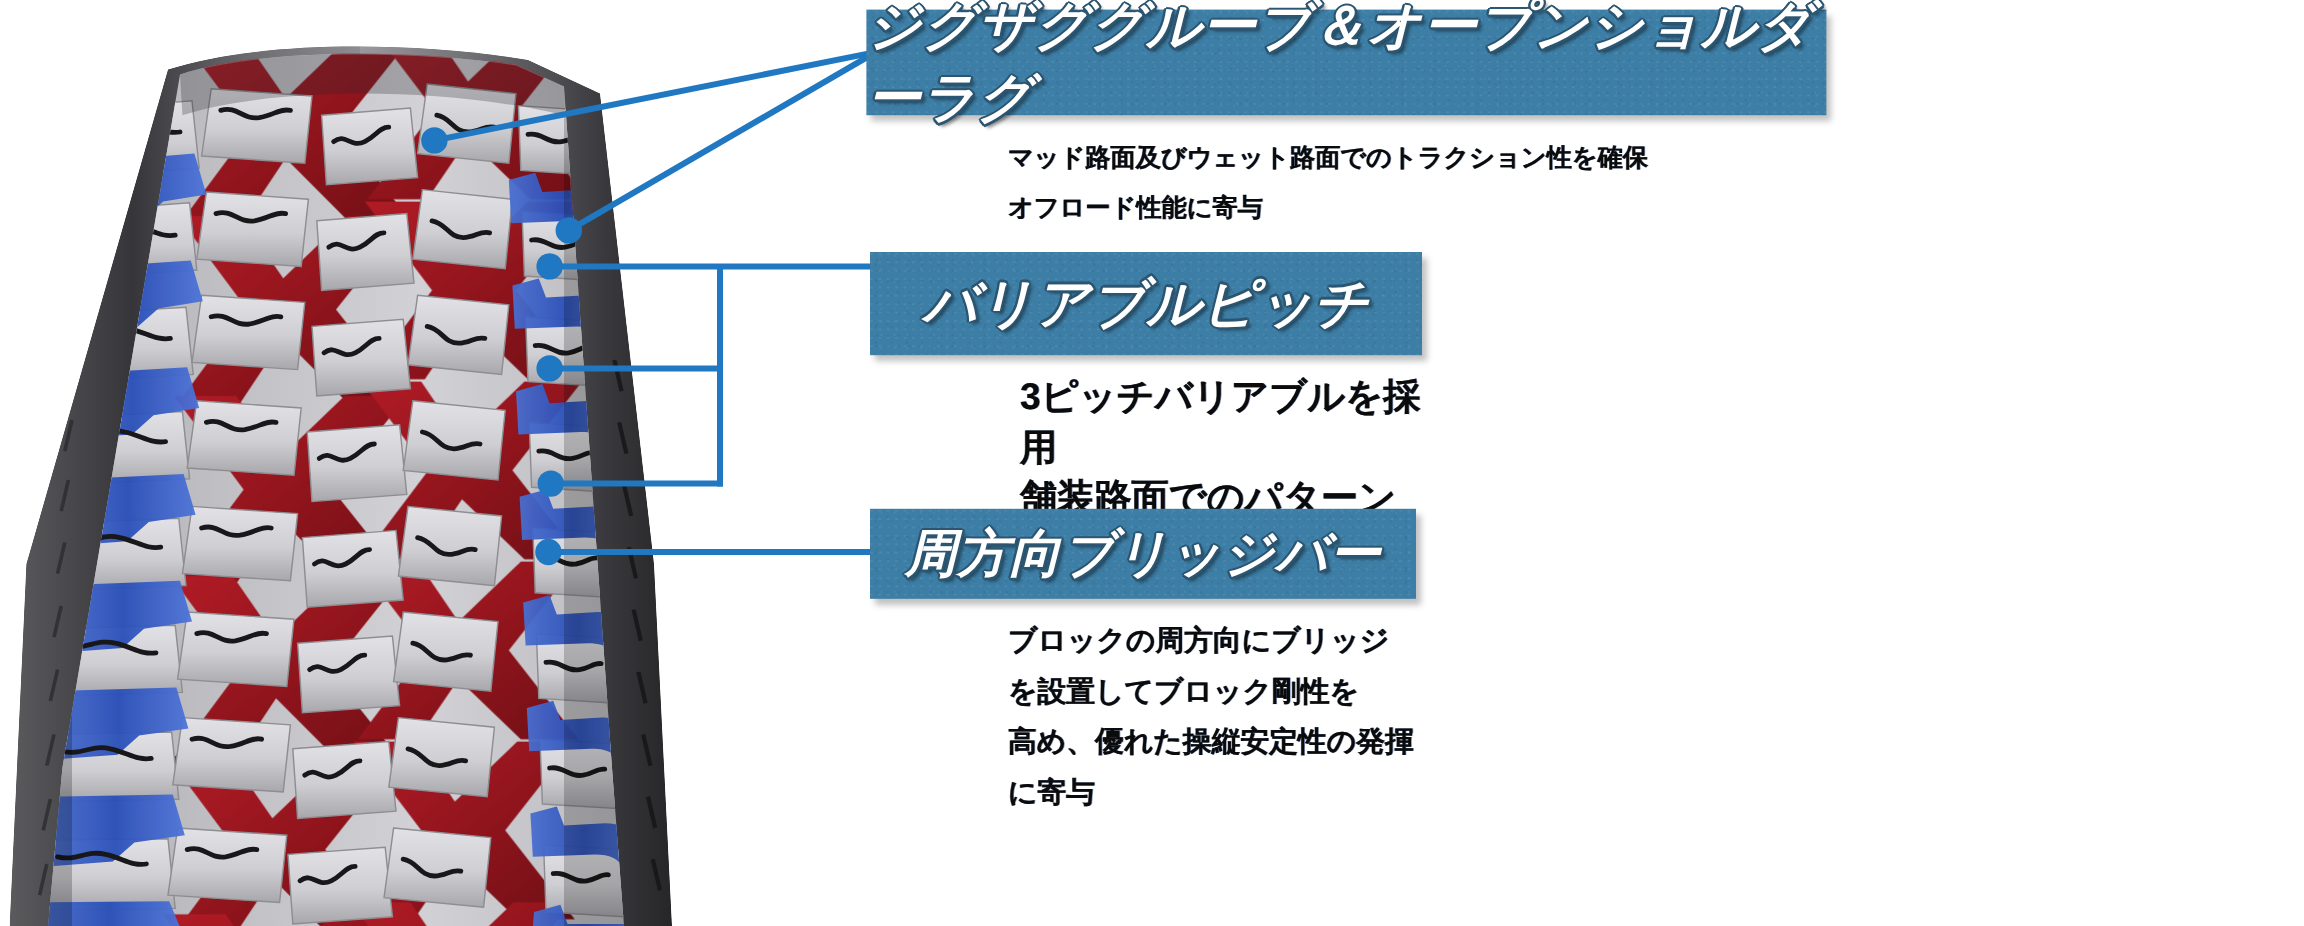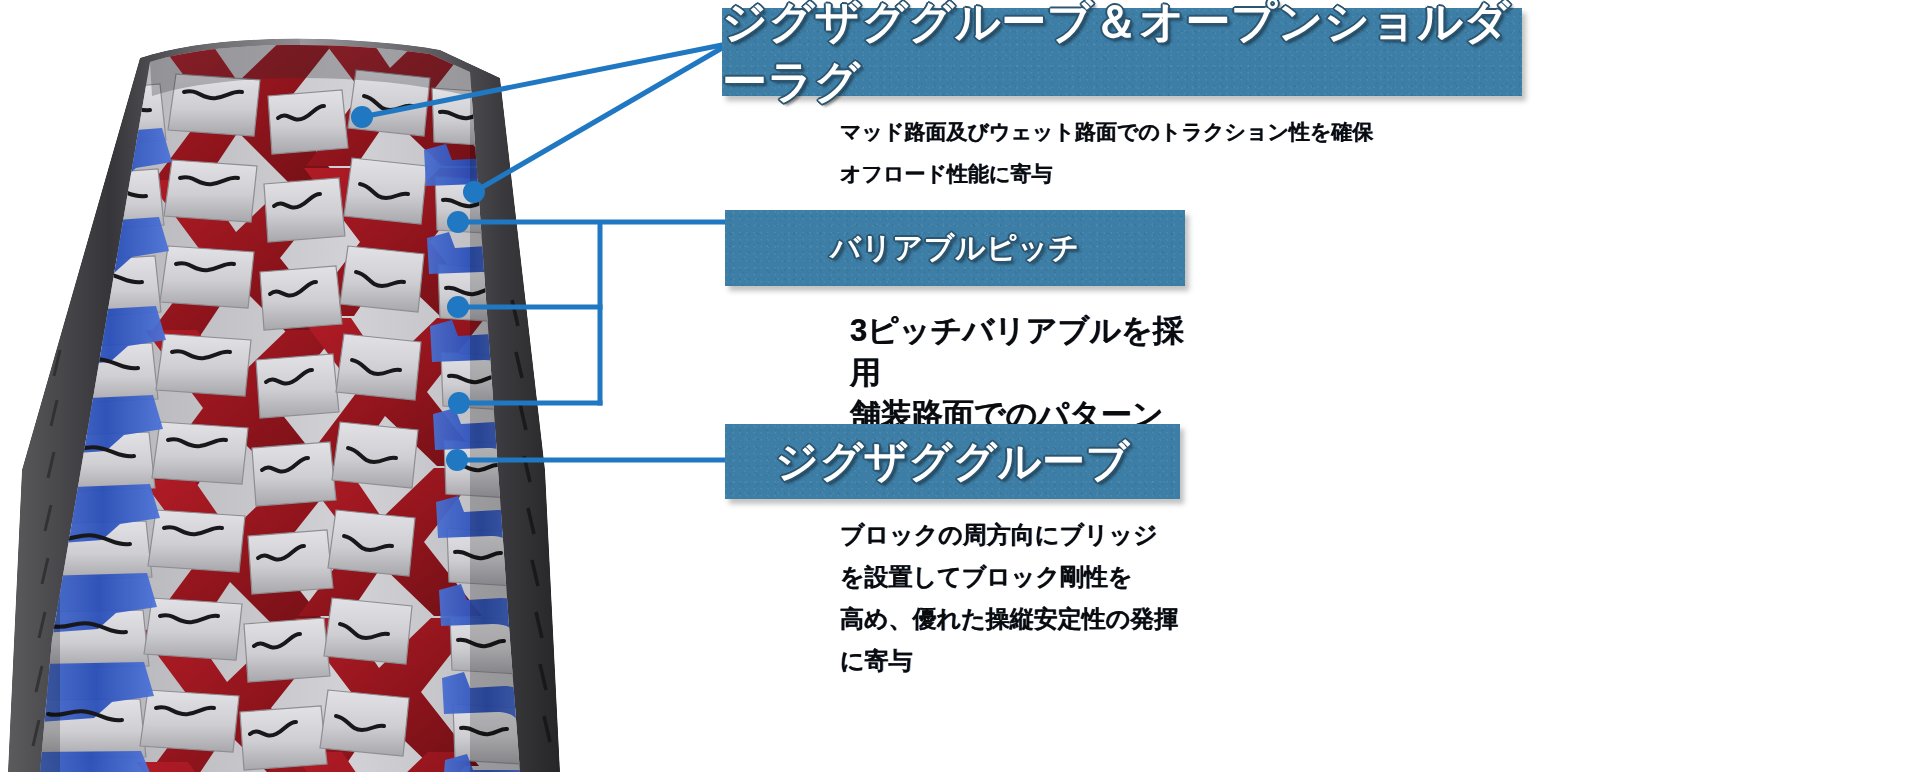--- a/index.html
+++ b/index.html
@@ -32,36 +32,37 @@
     text-shadow:
        2px 0 0 #2b5570, -2px 0 0 #2b5570, 0 2px 0 #2b5570, 0 -2px 0 #2b5570,
        1.4px 1.4px 0 #2b5570, -1.4px 1.4px 0 #2b5570, 1.4px -1.4px 0 #2b5570, -1.4px -1.4px 0 #2b5570,
        3px 3px 3px rgba(0,0,0,0.45);
     background-image:
       radial-gradient(circle at 18% 22%, rgba(255,255,255,0.07) 0 1px, transparent 1px),
       radial-gradient(circle at 62% 70%, rgba(0,0,0,0.07) 0 1px, transparent 1px),
       radial-gradient(circle at 84% 30%, rgba(255,255,255,0.06) 0 1px, transparent 1px),
       radial-gradient(circle at 35% 80%, rgba(0,0,0,0.06) 0 1px, transparent 1px);
     background-size:7px 7px, 9px 9px, 11px 11px, 13px 13px;
+    font-style:italic;
   }
   .cal-body{
     color:#0b0b0b;
     font-weight:bold;
     white-space:pre-line;
     text-shadow:0.6px 0 0 rgba(20,60,130,0.55), -0.4px 0 0 rgba(0,0,0,0.5);
   }
 
   
   #callout-1{left:722px;top:8px;width:800px;}
   #callout-1 .cal-head{height:88px;font-size:45px;}
   #callout-1 .cal-body{position:absolute;left:118px;top:103px;font-size:21px;line-height:42px;}
 
   
   #callout-2{left:725px;top:210px;width:460px;}
-  #callout-2 .cal-head{height:76px;font-size:30px;}
+  #callout-2 .cal-head{height:86px;font-size:45px;}
   #callout-2 .cal-body{position:absolute;left:115px;top:100px;font-size:31px;line-height:42px;margin-left:10px;}
 
   
   #callout-3{left:725px;top:424px;width:455px;}
   #callout-3 .cal-head{height:75px;font-size:43px;}
   #callout-3 .cal-body{position:absolute;left:115px;top:90px;font-size:24px;line-height:42px;}
 </style>
 </head>
 <body>
 
@@ -334,19 +335,19 @@
   <div class="callout" id="callout-2">
     <div class="cal-head">
       <span>バリアブルピッチ</span>
     </div>
     <div class="cal-body">3ピッチバリアブルを採用
 舗装路面でのパターンノイズを抑制</div>
   </div>
 
   <div class="callout" id="callout-3">
     <div class="cal-head">
-      <span>ジグザググルーブ</span>
+      <span>周方向ブリッジバー</span>
     </div>
     <div class="cal-body">ブロックの周方向にブリッジを設置してブロック剛性を
 高め、優れた操縦安定性の発揮に寄与</div>
   </div>
 
 </div>
 
 </body></html>

